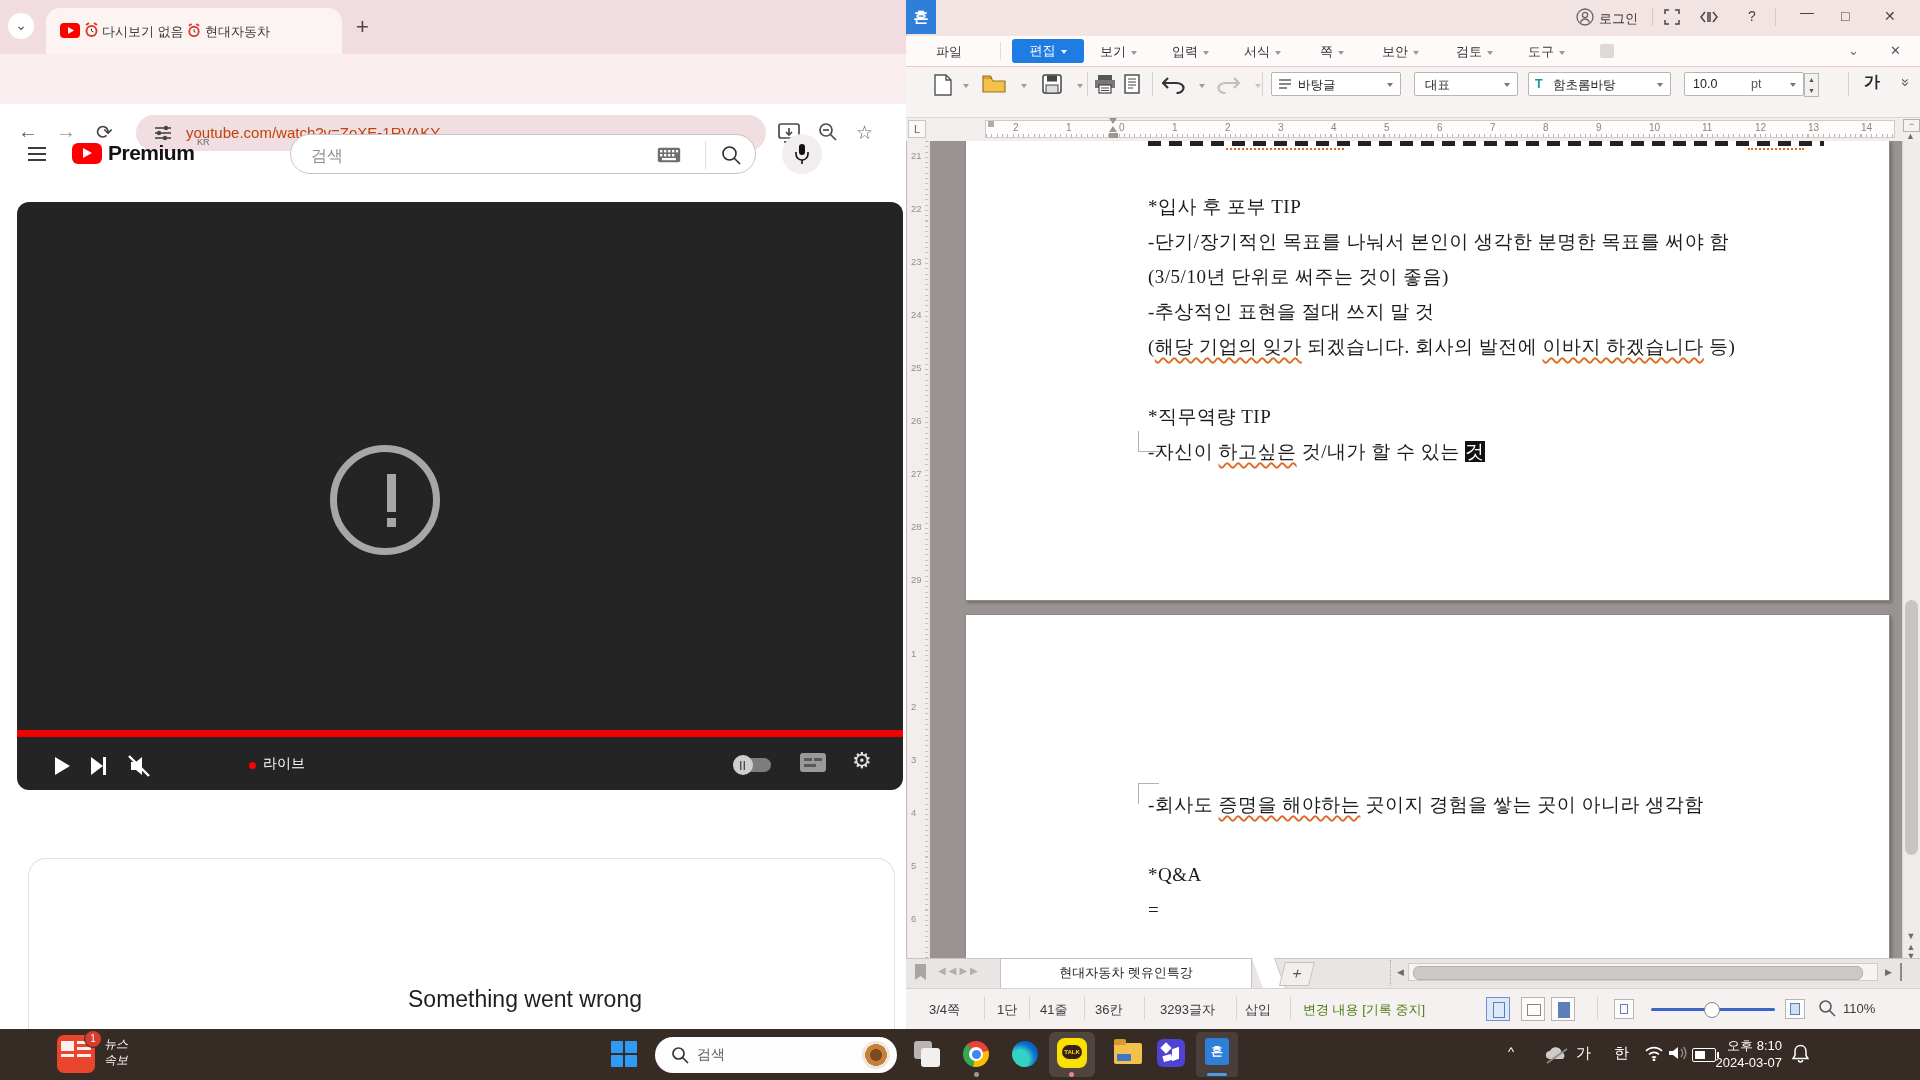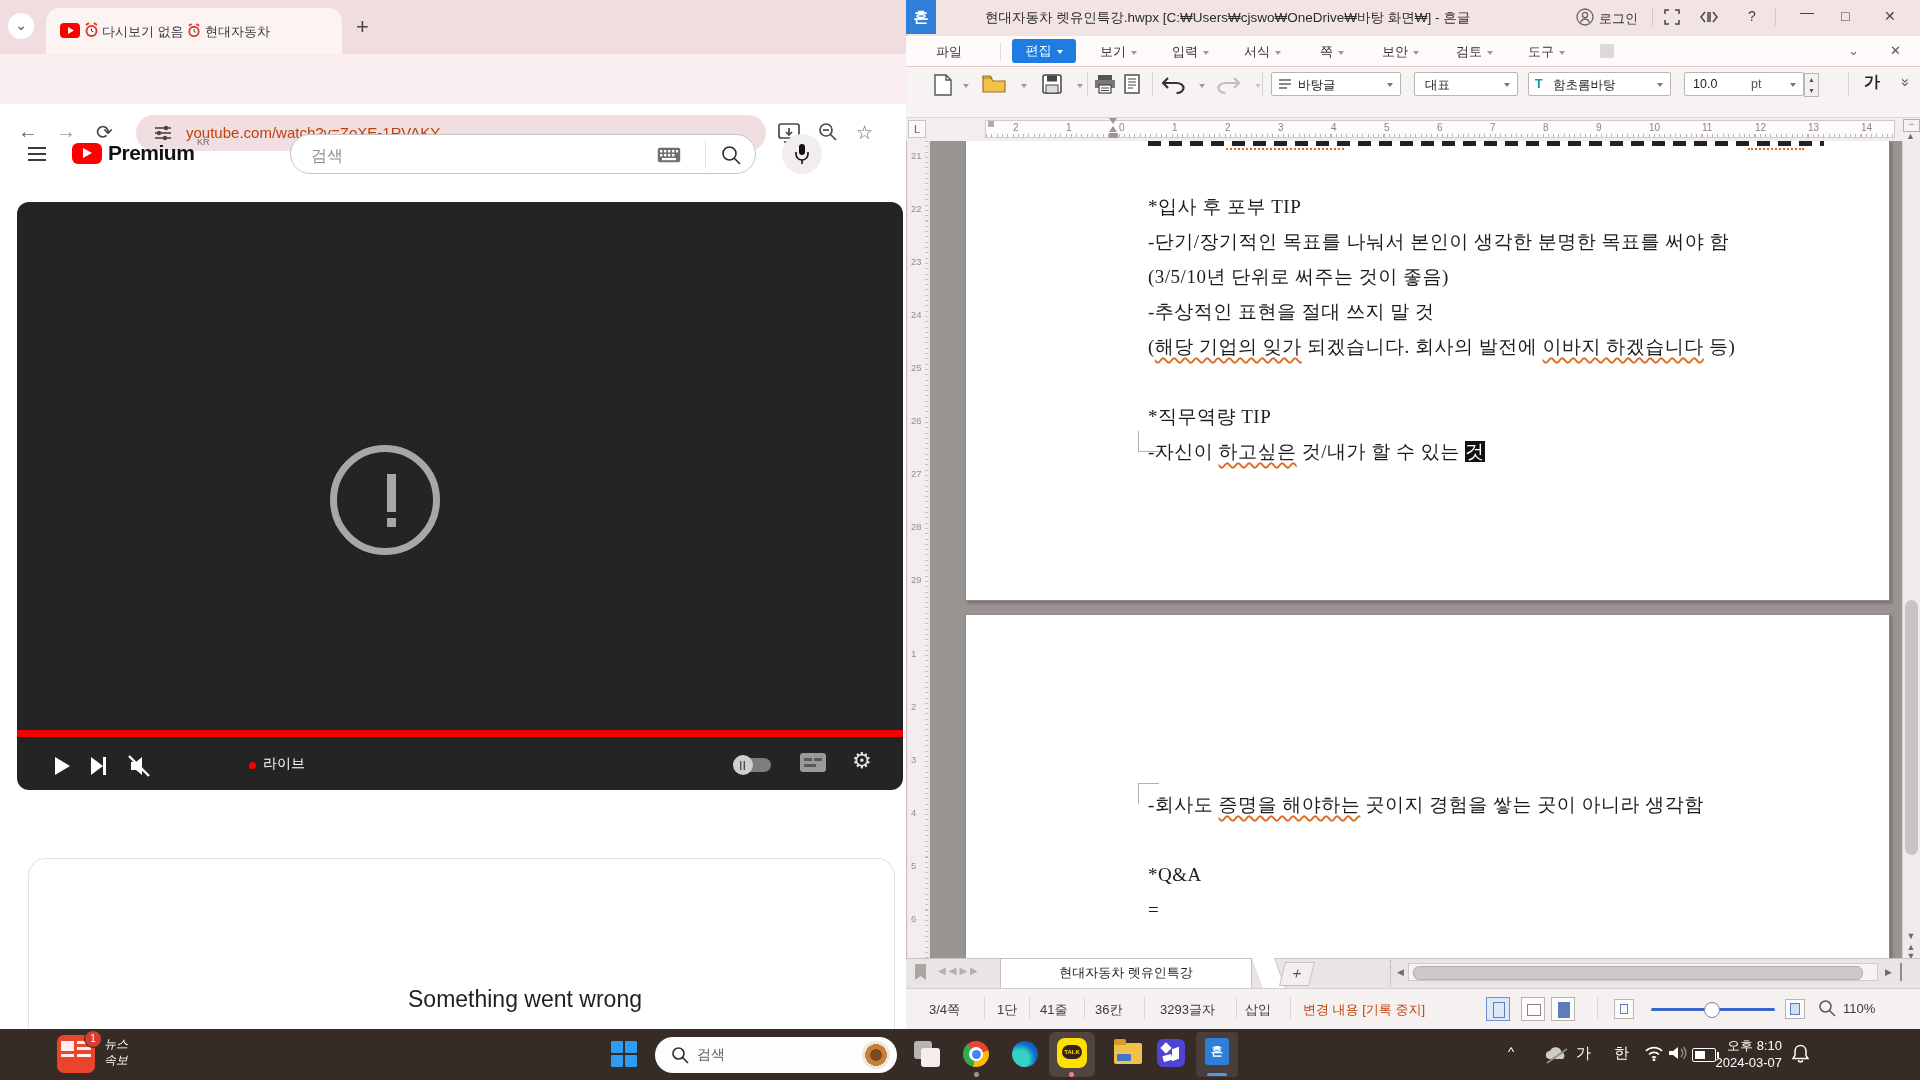--- a/index.html
+++ b/index.html
@@ -56,21 +56,21 @@
   
   .hwp{left:906px;top:0;width:1014px;height:1029px;background:#f3e4e4;border-left:1px solid #cfb9b9;box-sizing:border-box;}
   .hwplogo{left:906px;top:0;width:30px;height:34px;background:#2f7fd8;color:#fff;font-size:15px;
     font-weight:bold;text-align:center;line-height:34px;}
   .hwptitle{left:985px;top:9px;font-size:13.5px;color:#2b2b2b;}
   .tbarico{top:8px;font-size:14px;color:#444;}
   .menubar{left:906px;top:36px;width:1014px;height:30px;background:#fdfaf9;border-bottom:1px solid #e8e0e0;}
   .mitem{top:43px;font-size:13px;color:#333;}
   .mcaret{display:inline-block;margin-left:5px;width:0;height:0;border-left:3.5px solid transparent;
     border-right:3.5px solid transparent;border-top:4px solid #9a9a9a;vertical-align:middle;}
-  .medit{left:1012px;top:39px;width:64px;height:24px;background:#1e7ce2;border-radius:3px;color:#fff;
+  .medit{left:1012px;top:39px;width:72px;height:24px;background:#1e7ce2;border-radius:3px;color:#fff;
     font-size:13px;text-align:center;line-height:24px;}
   .hwptools{left:906px;top:66px;width:1014px;height:52px;background:#f7f3f2;border-top:1px solid #e7c9c9;border-bottom:1px solid #ddd6d5;box-sizing:border-box;}
   .tico{top:74px;}
   .tdiv{top:72px;width:1px;height:24px;background:#d8d2d1;}
   .combo{top:72px;height:24px;background:#fff;border:1px solid #b9b5b4;border-radius:2px;box-sizing:border-box;}
   .combo .ct{position:absolute;top:4px;font-size:12.5px;color:#222;}
   .ccaret{position:absolute;right:7px;top:10px;width:0;height:0;border-left:3.5px solid transparent;
     border-right:3.5px solid transparent;border-top:4px solid #777;}
   .spin{position:absolute;right:-16px;top:0px;width:13px;height:22px;border:1px solid #b9b5b4;background:#f4f0ef;font-size:7px;color:#555;text-align:center;line-height:11px;}
   .ga{left:1864px;top:72px;font-size:16px;font-weight:bold;color:#222;}
@@ -296,21 +296,20 @@
         </div>
       <div class="abs gear">⚙</div>
     </div>
 
     <div class="abs ytcard"></div>
     <div class="abs swr nw">Something went wrong</div>
   </div>
 
   <div class="abs hwp"></div>
   <div class="abs hwplogo">흔</div>
-  <div class="abs hwptitle nw">현대자동차 렛유인특강.hwpx [C:₩Users₩cjswo₩OneDrive₩바탕 화면₩] - 흔글</div>
   <svg class="abs" style="left:1576px;top:8px" width="18" height="18" viewBox="0 0 18 18">
       <circle cx="9" cy="9" r="8" fill="none" stroke="#666" stroke-width="1.3"></circle>
       <circle cx="9" cy="7" r="2.6" fill="none" stroke="#666" stroke-width="1.3"></circle>
       <path d="M4.5 14.5c1-2.5 2.5-3.5 4.5-3.5s3.5 1 4.5 3.5" fill="none" stroke="#666" stroke-width="1.3"></path>
     </svg>
   <div class="abs" style="left:1599px;top:10px;font-size:13px;color:#333">로그인</div>
   <div class="abs" style="left:1652px;top:8px;width:1px;height:18px;background:#d6c6c6"></div>
   <svg class="abs" style="left:1664px;top:9px" width="16" height="16" viewBox="0 0 16 16">
       <g stroke="#444" stroke-width="1.5" fill="none">
         <path d="M1 5V1h4M11 1h4v4M15 11v4h-4M5 15H1v-4"></path>
@@ -512,21 +511,21 @@
   <div class="abs stxt" style="left:997px">1단</div>
   <div class="abs sdiv" style="left:1029px"></div>
   <div class="abs stxt" style="left:1040px">41줄</div>
   <div class="abs sdiv" style="left:1084px"></div>
   <div class="abs stxt" style="left:1095px">36칸</div>
   <div class="abs sdiv" style="left:1144px"></div>
   <div class="abs stxt" style="left:1160px">3293글자</div>
   <div class="abs sdiv" style="left:1236px"></div>
   <div class="abs stxt" style="left:1245px">삽입</div>
   <div class="abs sdiv" style="left:1290px"></div>
-  <div class="abs stxt" style="left:1303px;color:#c2410c">변경 내용 [기록 중지]</div>
+  <div class="abs stxt" style="left:1303px;color:#4d7c0f">변경 내용 [기록 중지]</div>
   <div class="abs vbtn" style="left:1486px;border-color:#6f93cf;background:#dde8f8">
       <i></i>
     </div>
   <div class="abs vbtn" style="left:1521px">
       <i style="border-color:#8a8684;width:12px;height:10px;top:6px;left:5px"></i>
     </div>
   <div class="abs vbtn" style="left:1551px">
       <i style="background:#5d7fb9"></i>
     </div>
   <div class="abs sdiv" style="left:1597px"></div>

